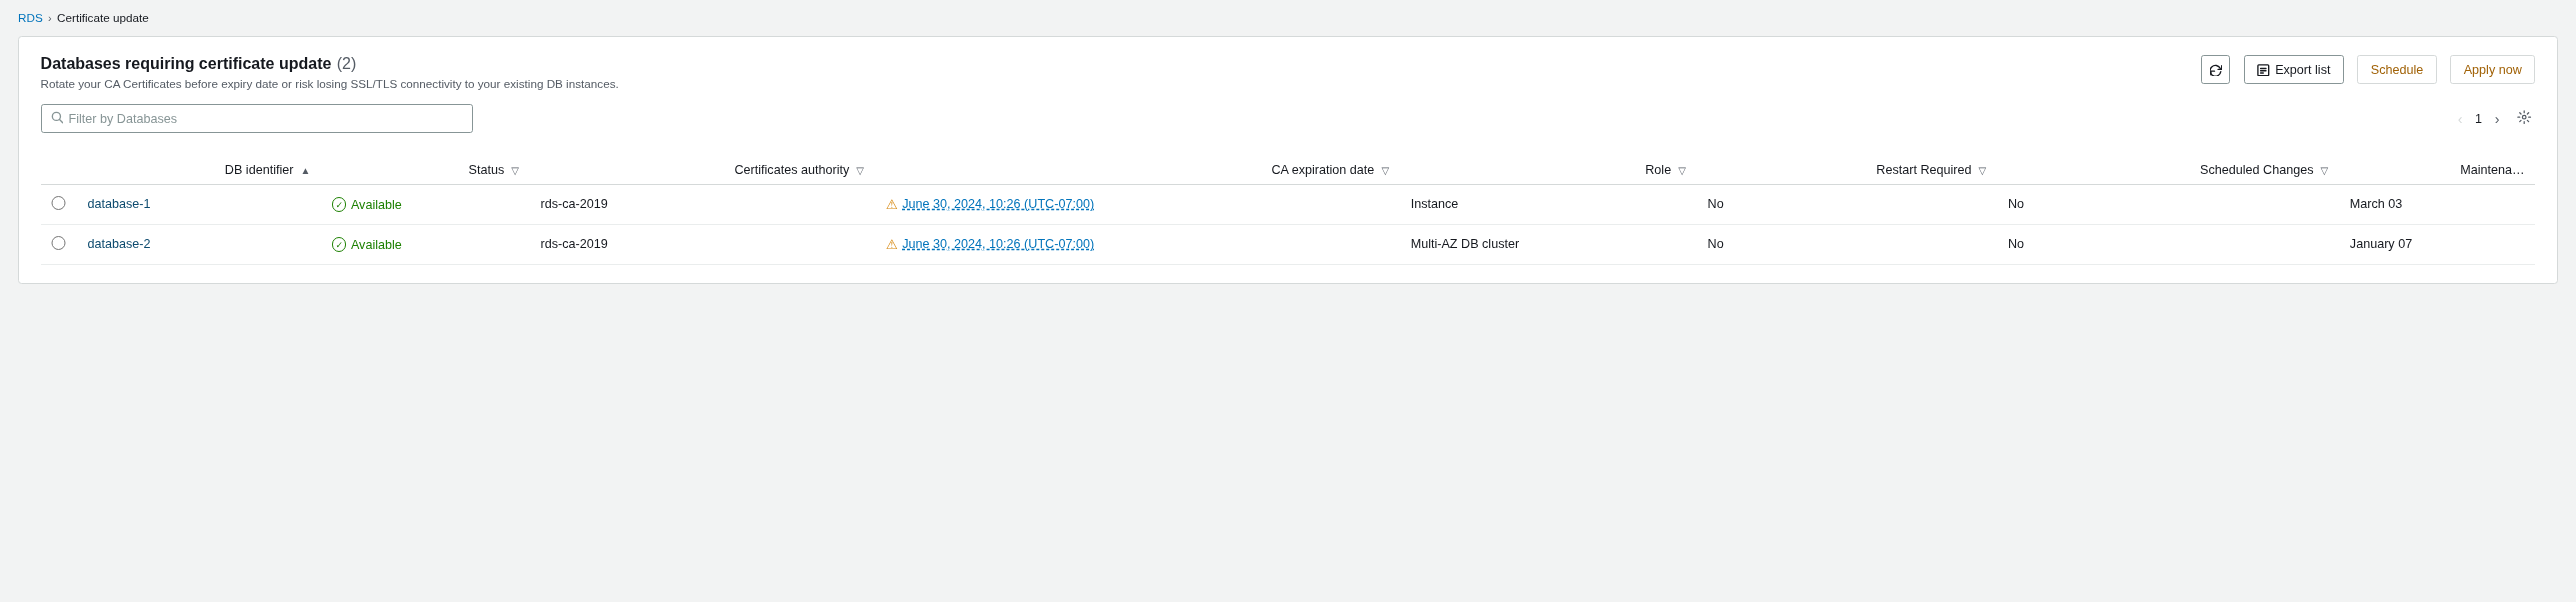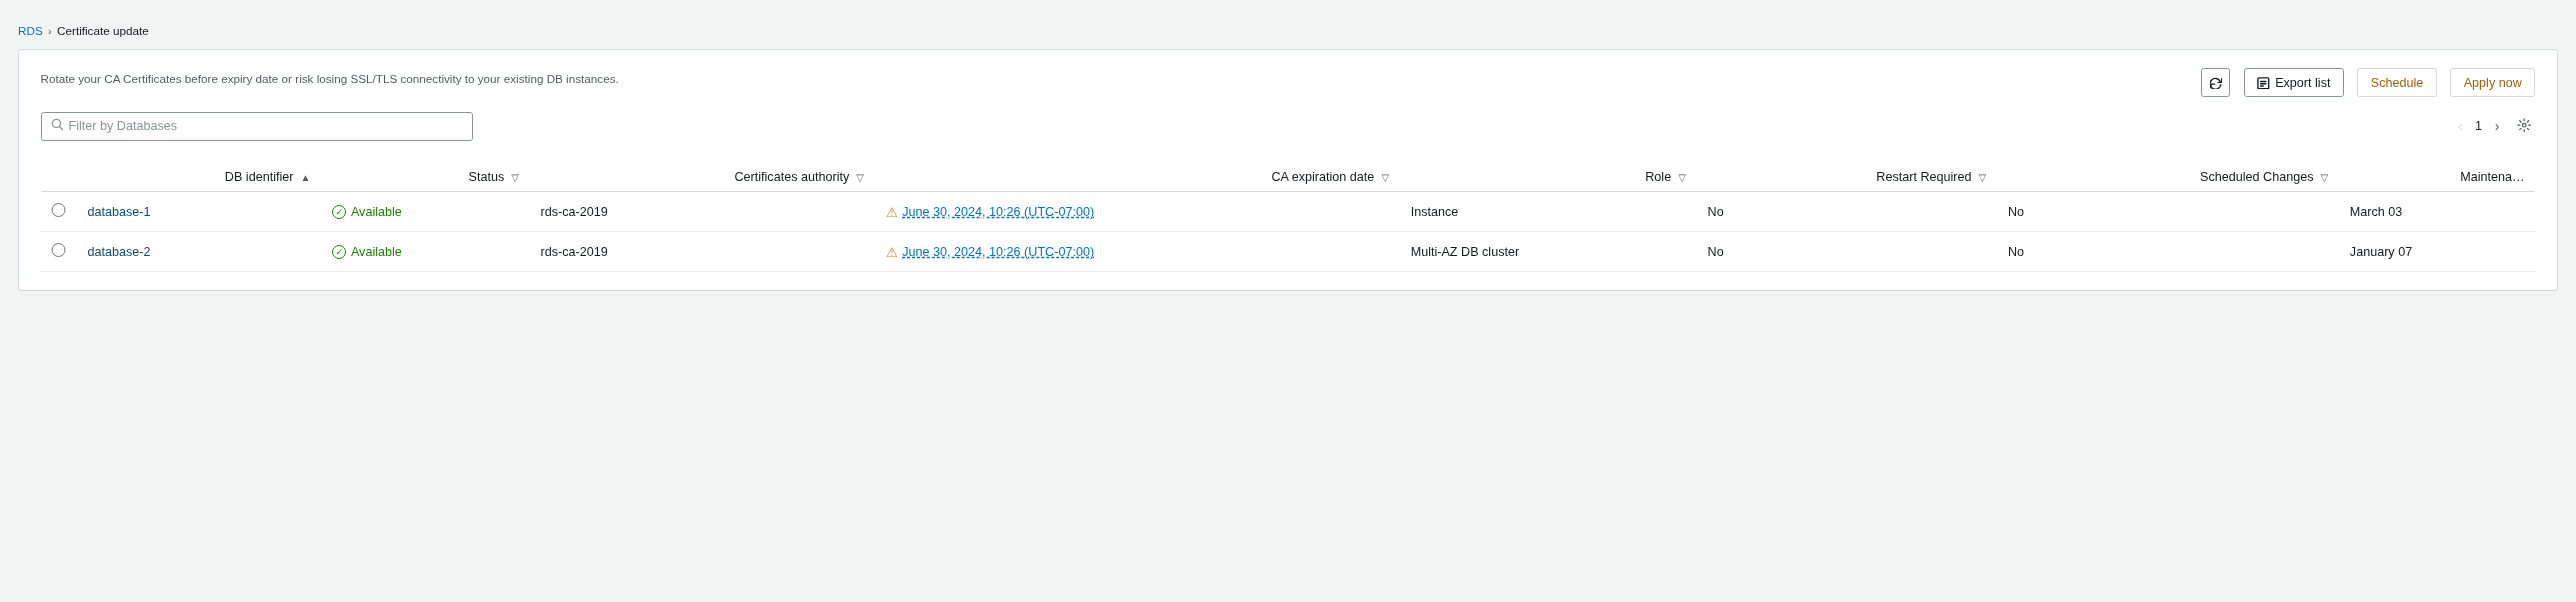--- a/index.html
+++ b/index.html
@@ -17,21 +17,20 @@
     }
 
     
     .breadcrumb {
       display: flex;
       align-items: flex-end;
       gap: 5.4px;
       font-size: 11.7px;
       color: #545b64;
       margin-bottom: 12.6px;
-      margin-top: 13px;
     }
     .breadcrumb a {
       color: #0073bb;
       text-decoration: none;
     }
     .breadcrumb-separator {
       color: #545b64;
       font-size: 10.8px;
     }
     .breadcrumb-current {
@@ -270,20 +269,24 @@
   <div class="breadcrumb">
     <a href="#">RDS</a>
     <span class="breadcrumb-separator">›</span>
     <span class="breadcrumb-current">Certificate update</span>
   </div>
 
   <div class="main-panel">
 
     <div class="header-row">
       <div class="header-left">
+        <div class="header-title">
+          <span>Databases requiring certificate update</span>
+          <span class="count">(2)</span>
+        </div>
         <div class="header-subtitle">Rotate your CA Certificates before expiry date or risk losing SSL/TLS connectivity to your existing DB instances.</div>
       </div>
       <div class="header-actions">
         <button class="btn-icon" title="Refresh">
           <svg width="12.6" height="12.6" viewBox="0 0 14 14" fill="none" stroke="#16191f" stroke-width="1.5" stroke-linecap="round" stroke-linejoin="round">
             <path d="M13 2v4h-4"></path>
             <path d="M1 12v-4h4"></path>
             <path d="M11.5 5A6 6 0 1 0 12 8.5"></path>
           </svg>
         </button>

